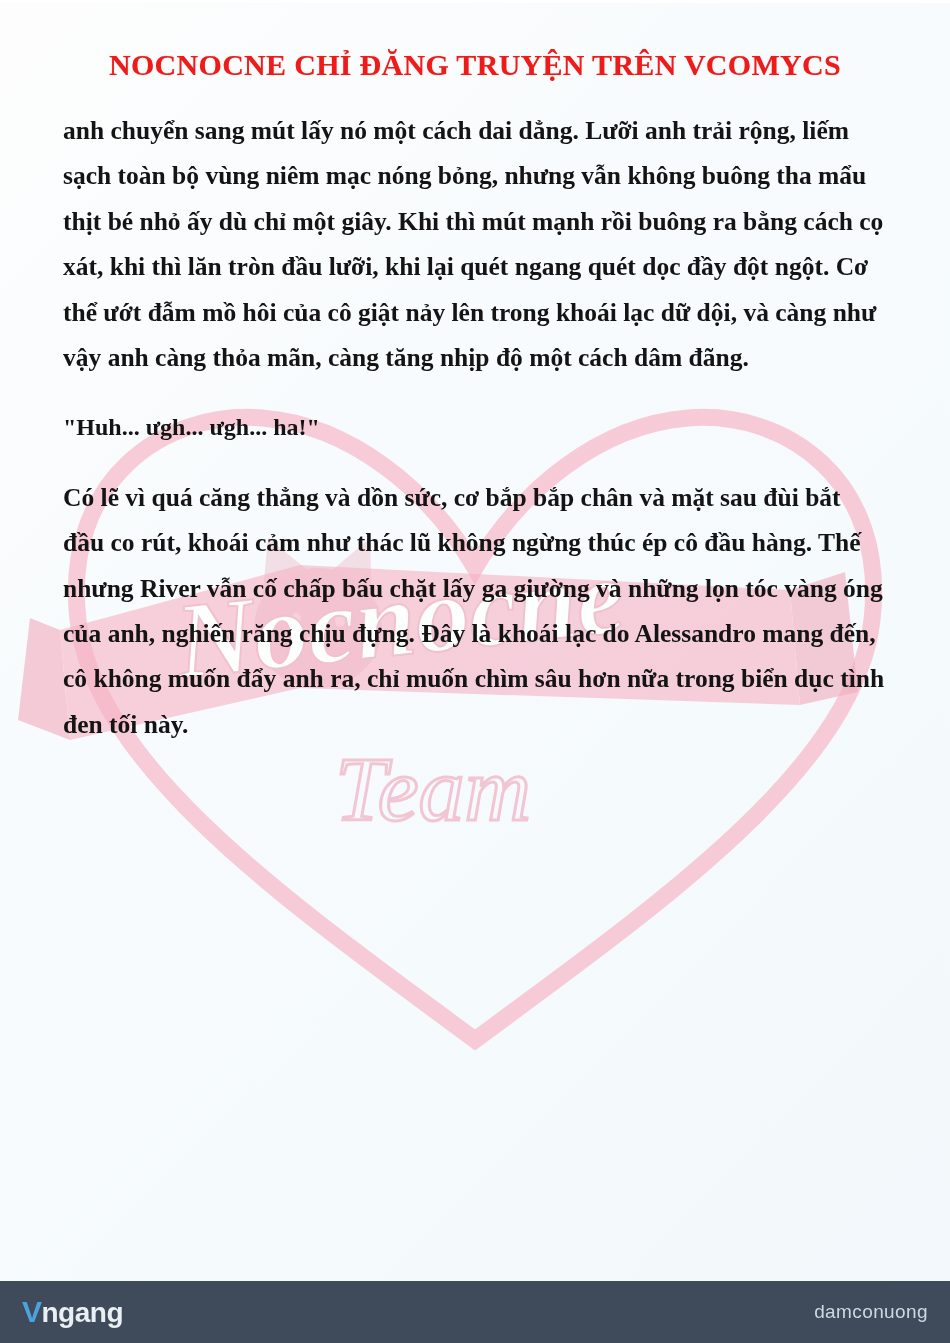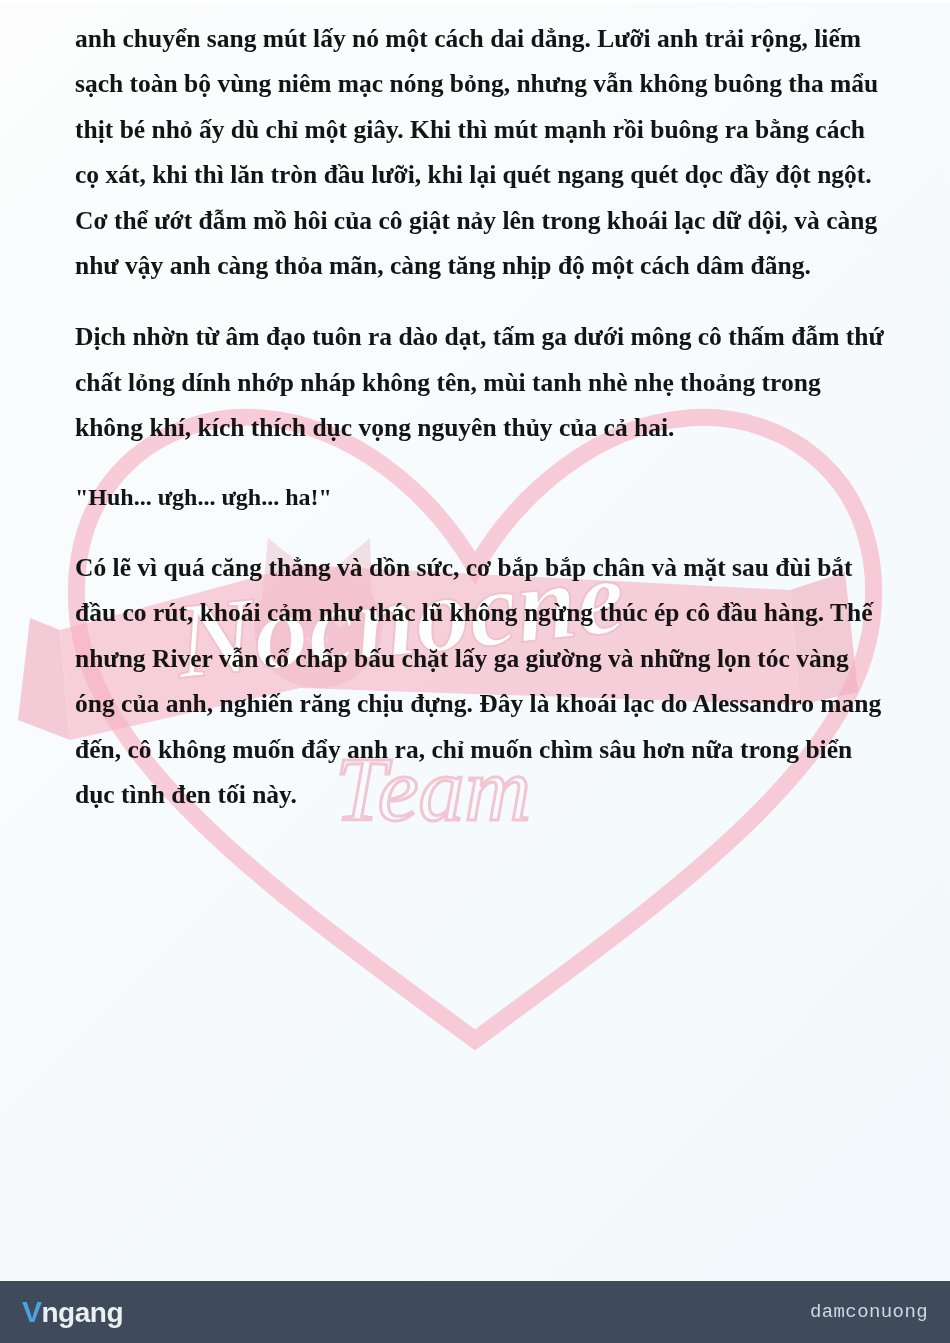--- a/index.html
+++ b/index.html
@@ -54,21 +54,21 @@
     position: relative;
     z-index: 3;
     padding: 16px 62px 0 62px;
   }
   .para {
     font-size: 25.5px;
     line-height: 1.78;
     color: #141414;
     font-weight: bold;
     text-align: left;
-    margin: 0 0 26px 13px;
+    margin: 0 0 26px 1px;
     font-family: "Liberation Serif", serif;
   }
   .para.dialog {
     font-size: 24px;
   }
 
   
   .footer {
     position: absolute;
     left: 0;
@@ -93,21 +93,21 @@
   }
   .footer-logo .v {
     color: #4aa3df;
     font-size: 30px;
   }
   .footer-logo .rest {
     color: #eaeff4;
   }
   .footer-right {
     color: #cfd8e2;
-    font-family: Liberation Mono, monospace;
+    font-family: Liberation Sans, sans-serif;
     font-size: 19px;
     letter-spacing: 0.4px;
   }
 
   
   .top-hairline {
     position: absolute;
     left: 0; top: 0;
     width: 950px; height: 3px;
     background: #ffffff;
@@ -138,24 +138,26 @@
       <path d="M60 330 L 300 265 L 790 290 L 800 405 L 300 388 L 70 440 Z" fill="#f6a8bd"></path>
       <path d="M60 330 L 70 440 L 18 420 L 30 318 Z" fill="#efa0b5"></path>
       <path d="M800 405 L 790 290 L 845 272 L 858 392 Z" fill="#efa0b5"></path>
     </g>
 
     <text x="180" y="378" font-family="Liberation Serif, serif" font-size="108" font-style="italic" font-weight="bold" fill="#ffffff" stroke="#f0b7c6" stroke-width="2" transform="rotate(-6 180 378)">Nocnocne</text>
 
     <text x="335" y="520" font-family="Liberation Serif, serif" font-size="92" font-style="italic" fill="none" stroke="#f1bdcb" stroke-width="3">Team</text>
   </svg>
 
+  <div class="banner">
+    <div class="banner-title">NOCNOCNE CHỈ ĐĂNG TRUYỆN TRÊN VCOMYCS</div>
+  </div>
 
   <div class="content">
     <p class="para">anh chuyển sang mút lấy nó một cách dai dẳng. Lưỡi anh trải rộng, liếm sạch toàn bộ vùng niêm mạc nóng bỏng, nhưng vẫn không buông tha mẩu thịt bé nhỏ ấy dù chỉ một giây. Khi thì mút mạnh rồi buông ra bằng cách cọ xát, khi thì lăn tròn đầu lưỡi, khi lại quét ngang quét dọc đầy đột ngột. Cơ thể ướt đẫm mồ hôi của cô giật nảy lên trong khoái lạc dữ dội, và càng như vậy anh càng thỏa mãn, càng tăng nhịp độ một cách dâm đãng.</p>
-    <p class="para">Dịch nhờn từ âm đạo tuôn ra dào dạt, tấm ga dưới mông cô thấm đẫm thứ chất lỏng dính nhớp nháp không tên, mùi tanh nhè nhẹ thoảng trong không khí, kích thích dục vọng nguyên thủy của cả hai.</p>
     <p class="para dialog">"Huh... ưgh... ưgh... ha!"</p>
     <p class="para">Có lẽ vì quá căng thẳng và dồn sức, cơ bắp bắp chân và mặt sau đùi bắt đầu co rút, khoái cảm như thác lũ không ngừng thúc ép cô đầu hàng. Thế nhưng River vẫn cố chấp bấu chặt lấy ga giường và những lọn tóc vàng óng của anh, nghiến răng chịu đựng. Đây là khoái lạc do Alessandro mang đến, cô không muốn đẩy anh ra, chỉ muốn chìm sâu hơn nữa trong biển dục tình đen tối này.</p>
   </div>
 
   <div class="footer">
     <div class="footer-logo">
       <span class="v">V</span>
       <span class="rest">ngang</span>
     </div>
     <div class="footer-right">damconuong</div>

